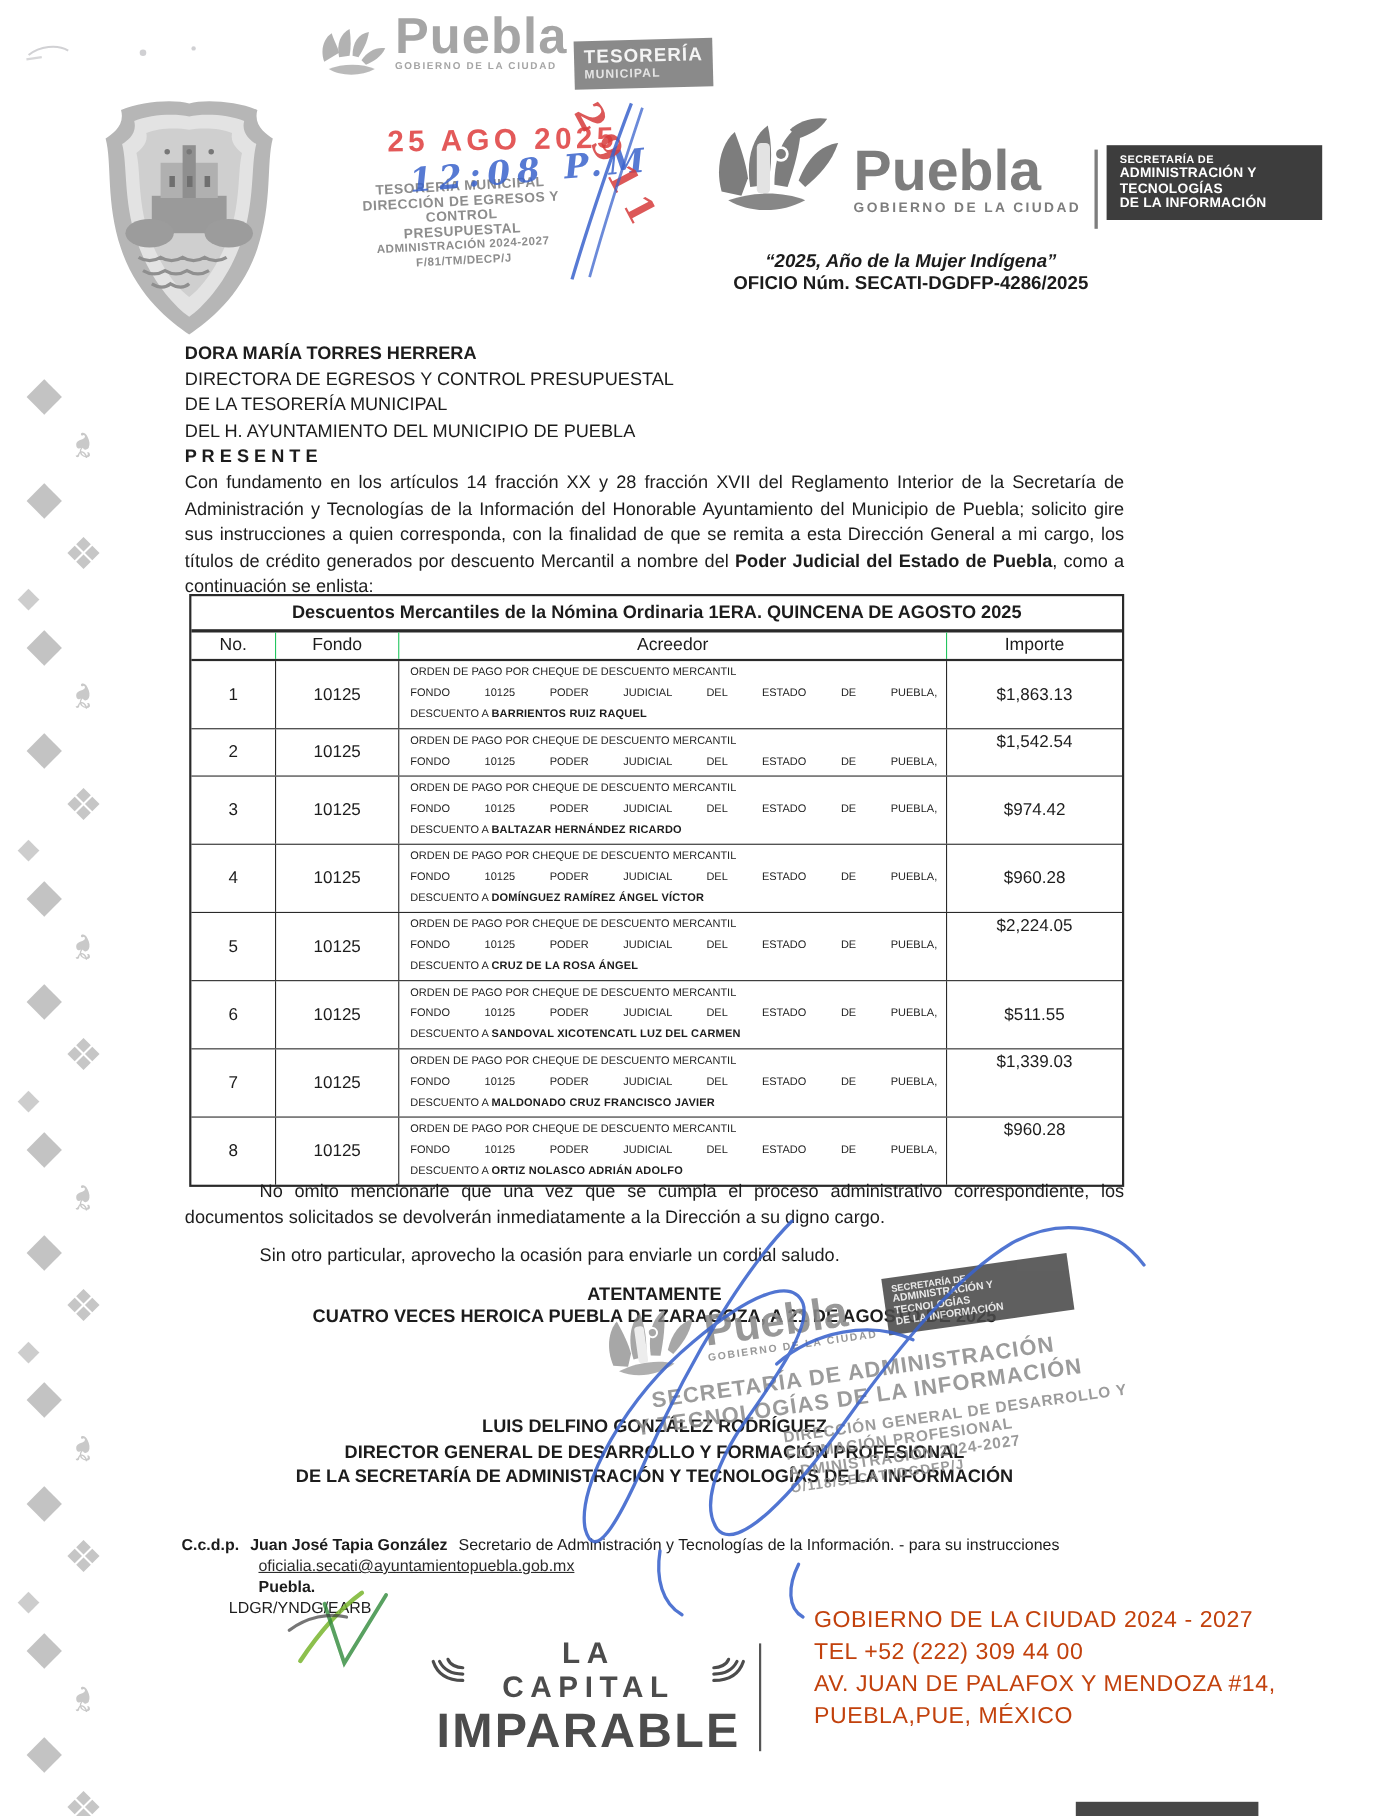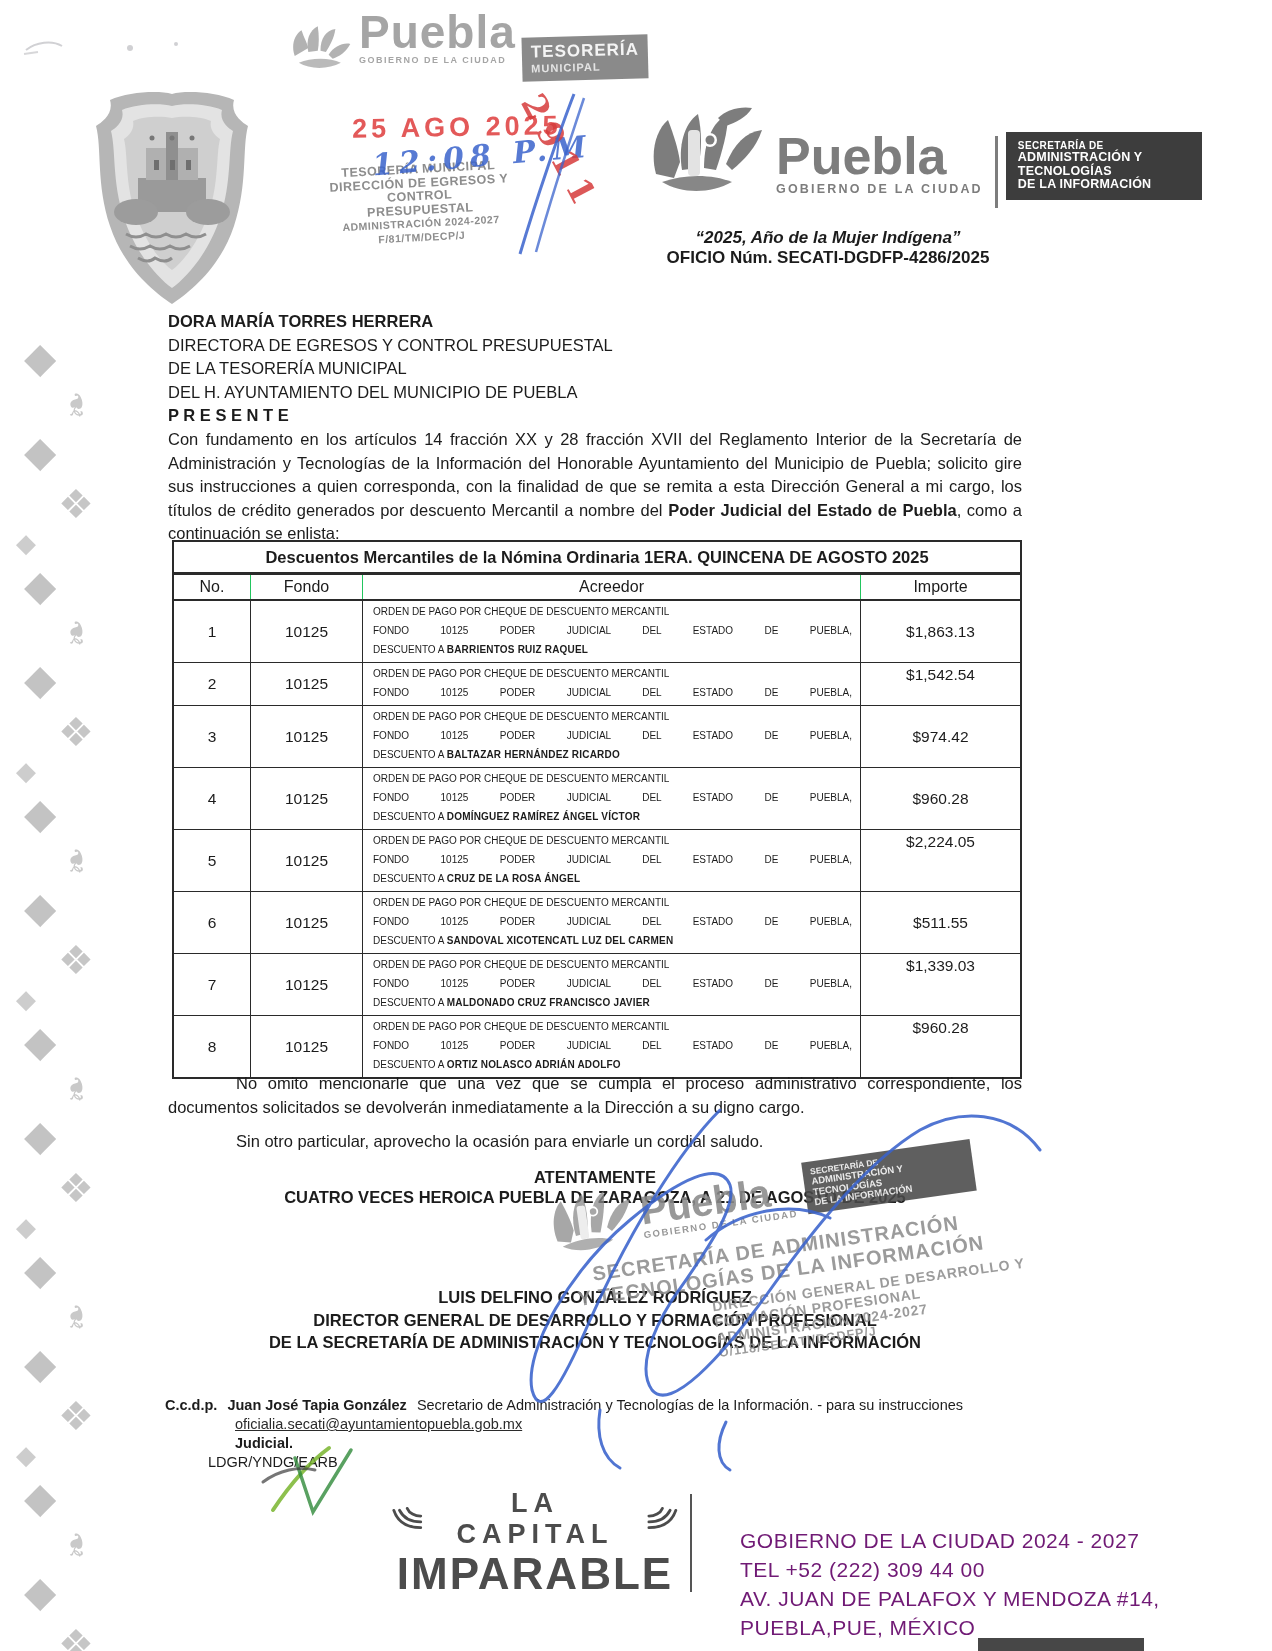--- a/index.html
+++ b/index.html
@@ -107,21 +107,21 @@
   #ccblock .row1 b { margin-right:6px; }
   #ccblock .email { text-decoration:underline; margin-left:70px; color:#2b2b2b;}
   #ccblock .arch { font-weight:bold; margin-left:70px; }
   #ccblock .init { margin-left:43px; }
 
   
   #capital { left:390px; top:1488px; width:290px; text-align:center; color:#4c4c4c; z-index:3;}
   #capital .l1 { display:flex; align-items:center; justify-content:center; gap:8px; font-weight:bold; font-size:27px; letter-spacing:6px;}
   #capital .l2 { font-weight:bold; font-size:44px; letter-spacing:2px; line-height:1; margin-top:2px;}
   #fdivider { left:690px; top:1494px; width:2px; height:98px; background:#555; z-index:3;}
-  #contact { left:740px; top:1526px; font-size:21px; line-height:29px; color:#701a75; letter-spacing:.5px; z-index:3;}
+  #contact { left:740px; top:1458px; font-size:21px; line-height:29px; color:#c2410c; letter-spacing:.5px; z-index:3;}
   #cornerbar { left:978px; top:1638px; width:166px; height:13px; background:#474747; z-index:3;}
 
   svg { display:block; }
   .nosel { user-select:none; }
 </style>
 </head>
 <body>
 
 <div id="page">
 
@@ -403,21 +403,21 @@
     <div>DE LA SECRETARÍA DE ADMINISTRACIÓN Y TECNOLOGÍAS DE LA INFORMACIÓN</div>
   </div>
 
   <div id="ccblock" class="abs">
     <div class="row1">
       <b>C.c.d.p.</b>
       <b>Juan José Tapia González</b>
       <span>Secretario de Administración y Tecnologías de la Información. - para su instrucciones</span>
     </div>
     <div class="email">oficialia.secati@ayuntamientopuebla.gob.mx</div>
-    <div class="arch">Judicial.</div>
+    <div class="arch">Puebla.</div>
     <div class="init">LDGR/YNDG/EARB</div>
   </div>
 
   <svg class="abs" style="left:255px;top:1440px;z-index:6" width="140" height="90" viewBox="0 0 140 90">
     <path d="M18 70 C34 46, 52 24, 74 8" stroke="#79b52e" stroke-width="4" fill="none" stroke-linecap="round" opacity=".85"></path>
     <path d="M40 18 L58 72 L96 10" stroke="#2f8a3a" stroke-width="3.5" fill="none" stroke-linecap="round" opacity=".8"></path>
     <path d="M8 42 C24 30, 44 26, 60 30" stroke="#3c3c3c" stroke-width="3" fill="none" stroke-linecap="round" opacity=".7"></path>
   </svg>
 
   <div id="capital" class="abs">

